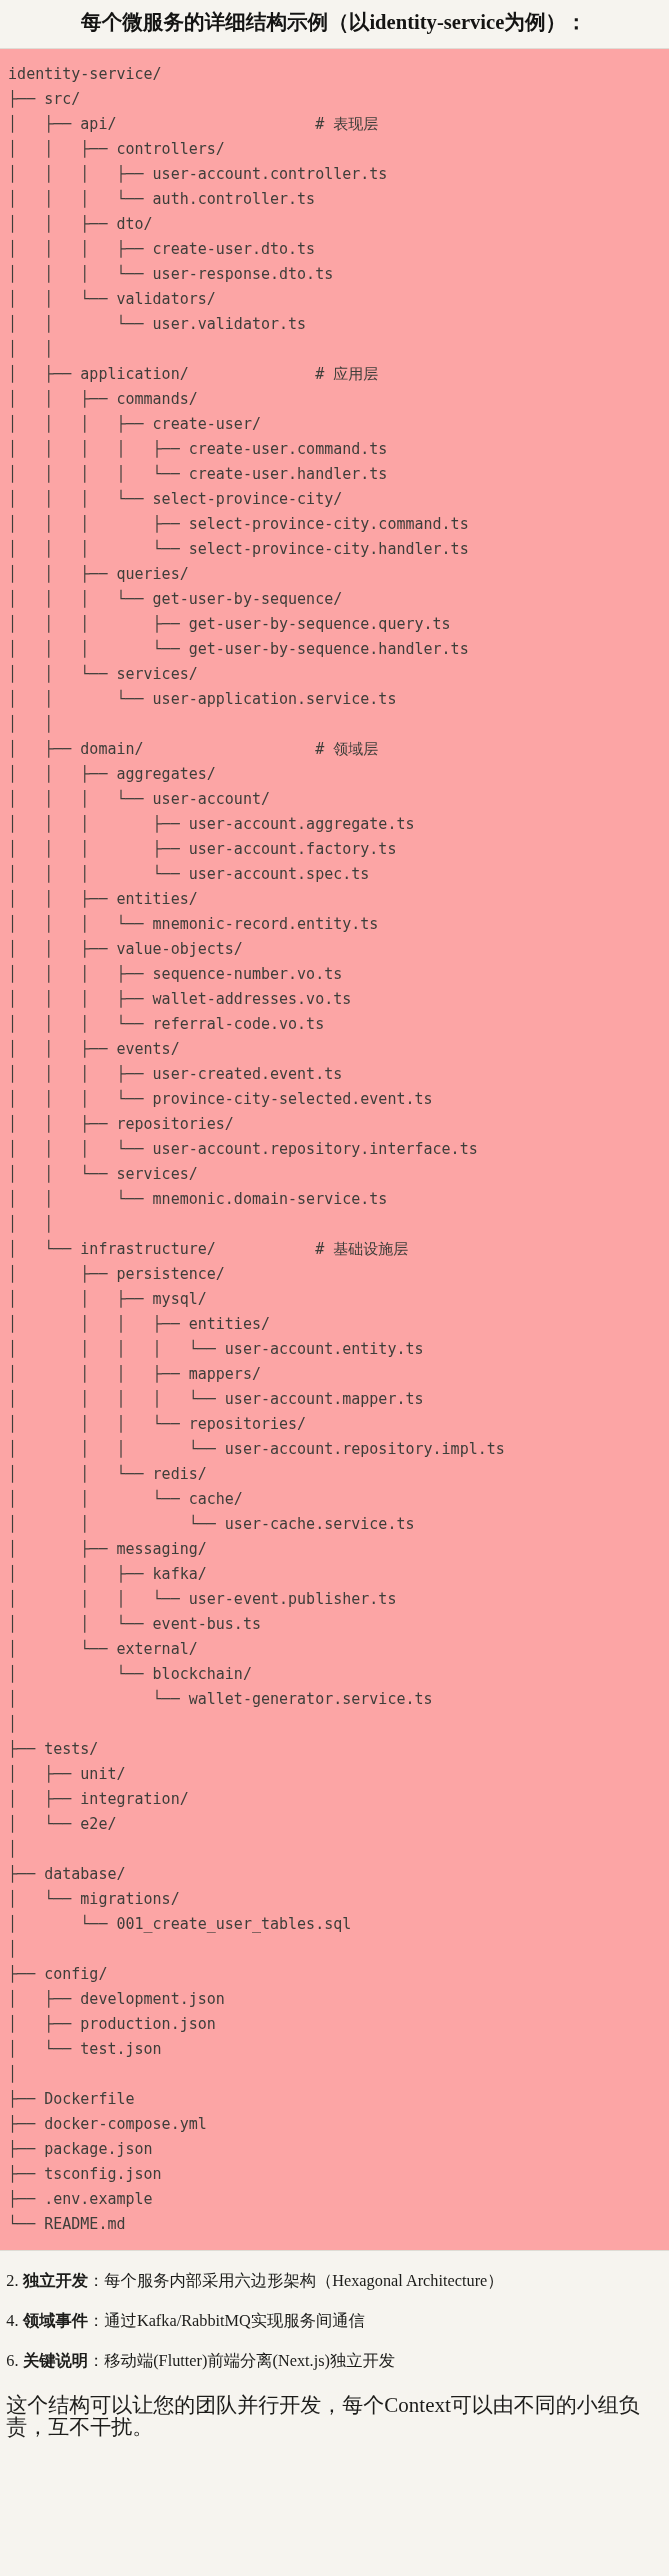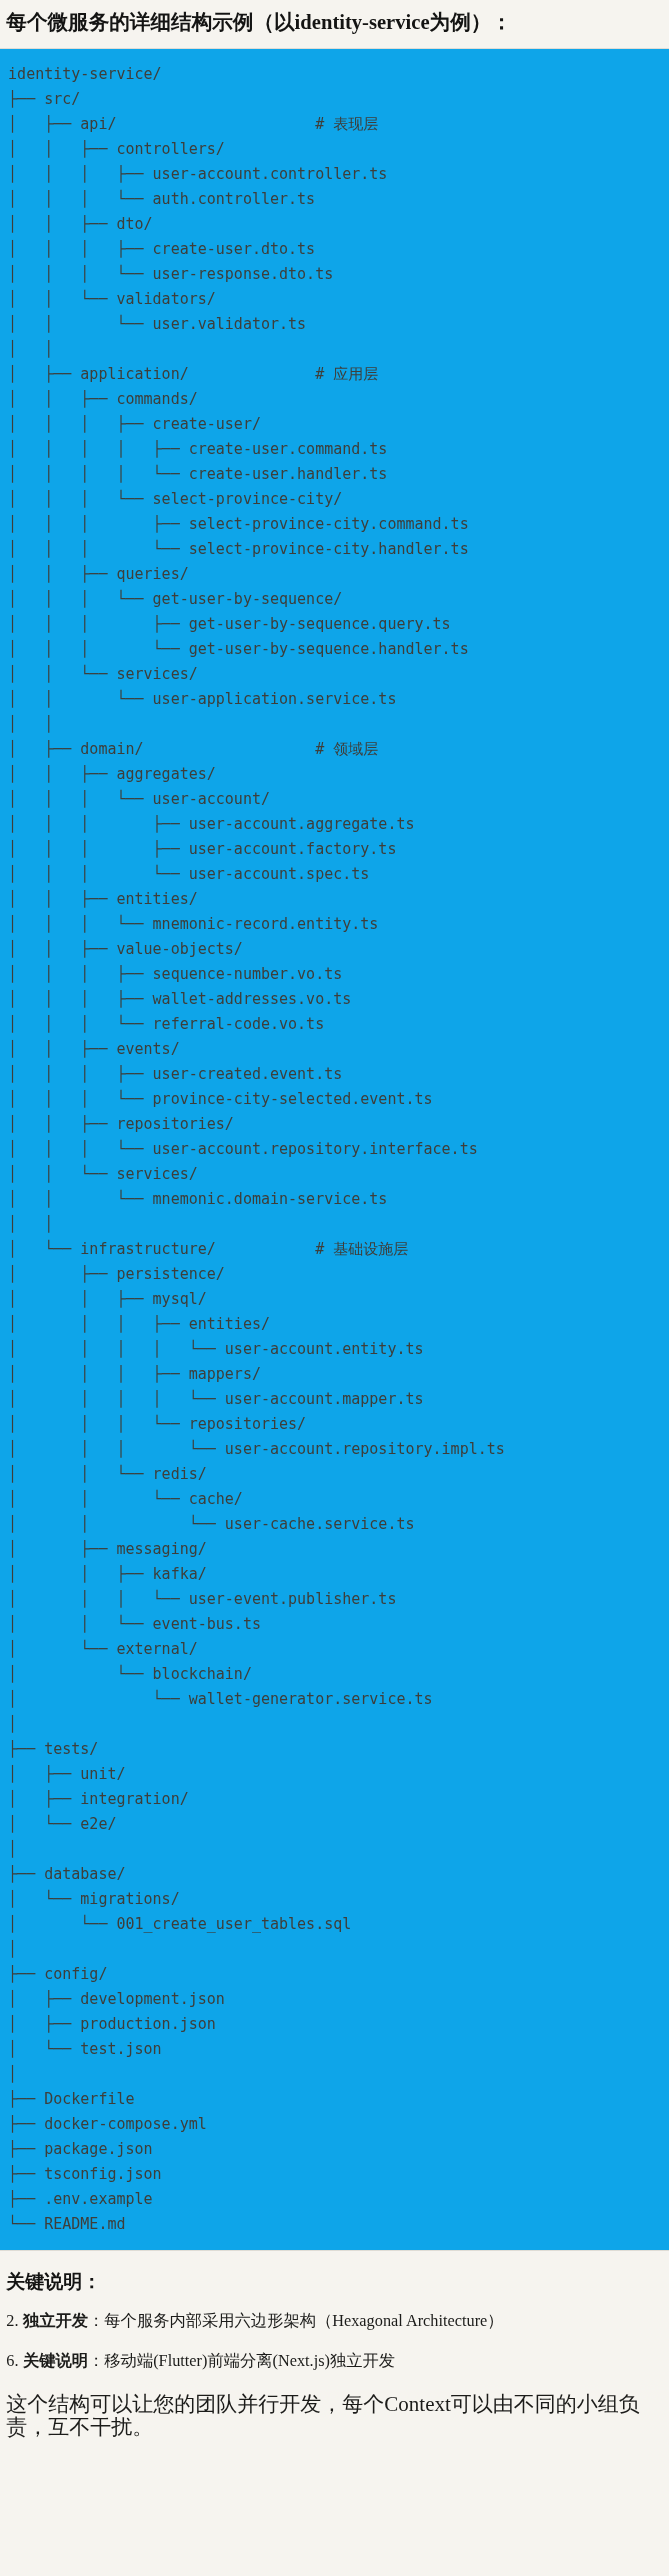--- a/index.html
+++ b/index.html
@@ -9,31 +9,32 @@
     color: #161613;
   }
   body {
     width: 669px;
     min-height: 2576px;
     font-family: "Liberation Serif", serif;
     box-sizing: border-box;
   }
   .head-wrap {
     padding: 8.8px 7.5px 0 6.3px;
+    text-align: center;
   }
   h1.page-title {
     margin: 0 0 12.5px 0;
     font-family: "Liberation Serif", serif;
     font-weight: 700;
     font-size: 20.6px;
     line-height: 1.3;
     color: #141413;
   }
   .code-block {
-    background: #0ea5e9;
+    background: #fca5a5;
     border-top: 0.6px solid #DFDCD5;
     border-bottom: 0.6px solid #DFDCD5;
     padding: 13px 6.3px 13px 8.1px;
     overflow: hidden;
   }
   pre.tree {
     margin: 0;
     font-family: "DejaVu Sans Mono", monospace;
     font-size: 15px;
     line-height: 25px;
@@ -167,25 +168,27 @@
 │
 ├── Dockerfile
 ├── docker-compose.yml
 ├── package.json
 ├── tsconfig.json
 ├── .env.example
 └── README.md</pre>
   </div>
 
   <section class="notes">
-    <h2 class="notes-heading">关键说明：</h2>
 
     <ol class="notes-list">
       <li class="note-item">
         <span class="num">2.</span><span class="label">独立开发</span><span class="text">：每个服务内部采用六边形架构（Hexagonal Architecture）</span>
+      </li>
+      <li class="note-item">
+        <span class="num">4.</span><span class="label">领域事件</span><span class="text">：通过Kafka/RabbitMQ实现服务间通信</span>
       </li>
       <li class="note-item">
         <span class="num">6.</span><span class="label">关键说明</span><span class="text">：移动端(Flutter)前端分离(Next.js)独立开发</span>
       </li>
     </ol>
 
     <p class="closing">这个结构可以让您的团队并行开发，每个Context可以由不同的小组负责，互不干扰。</p>
   </section>
 
 </main>

